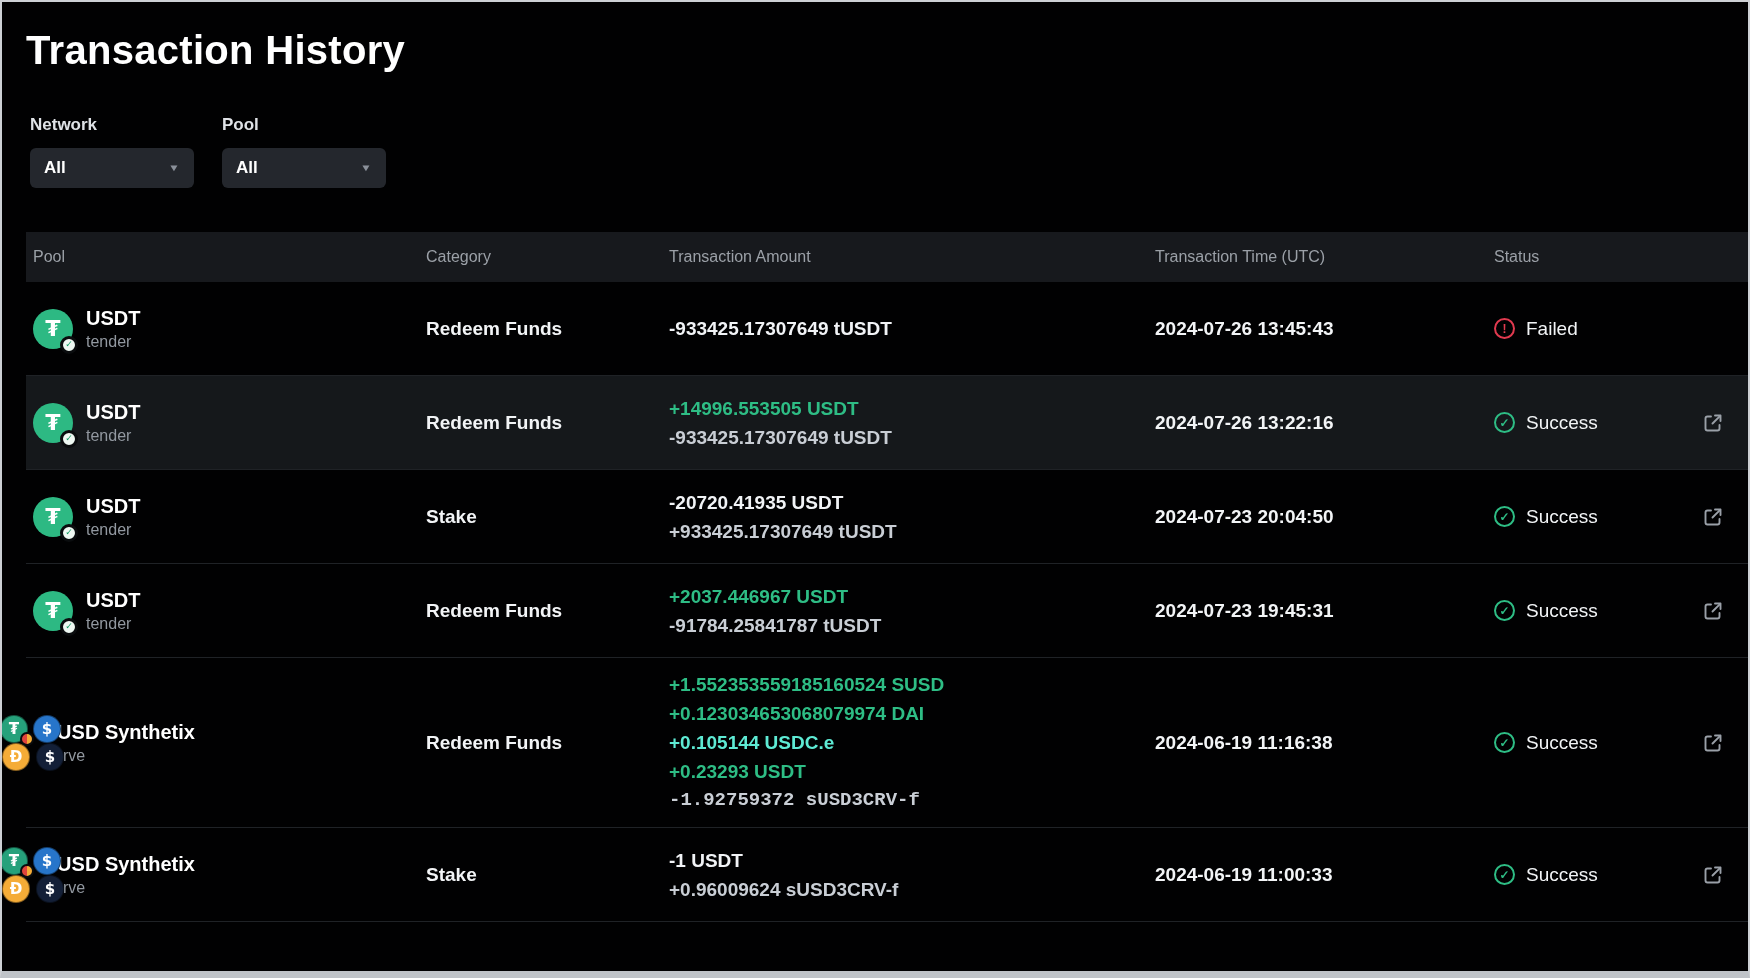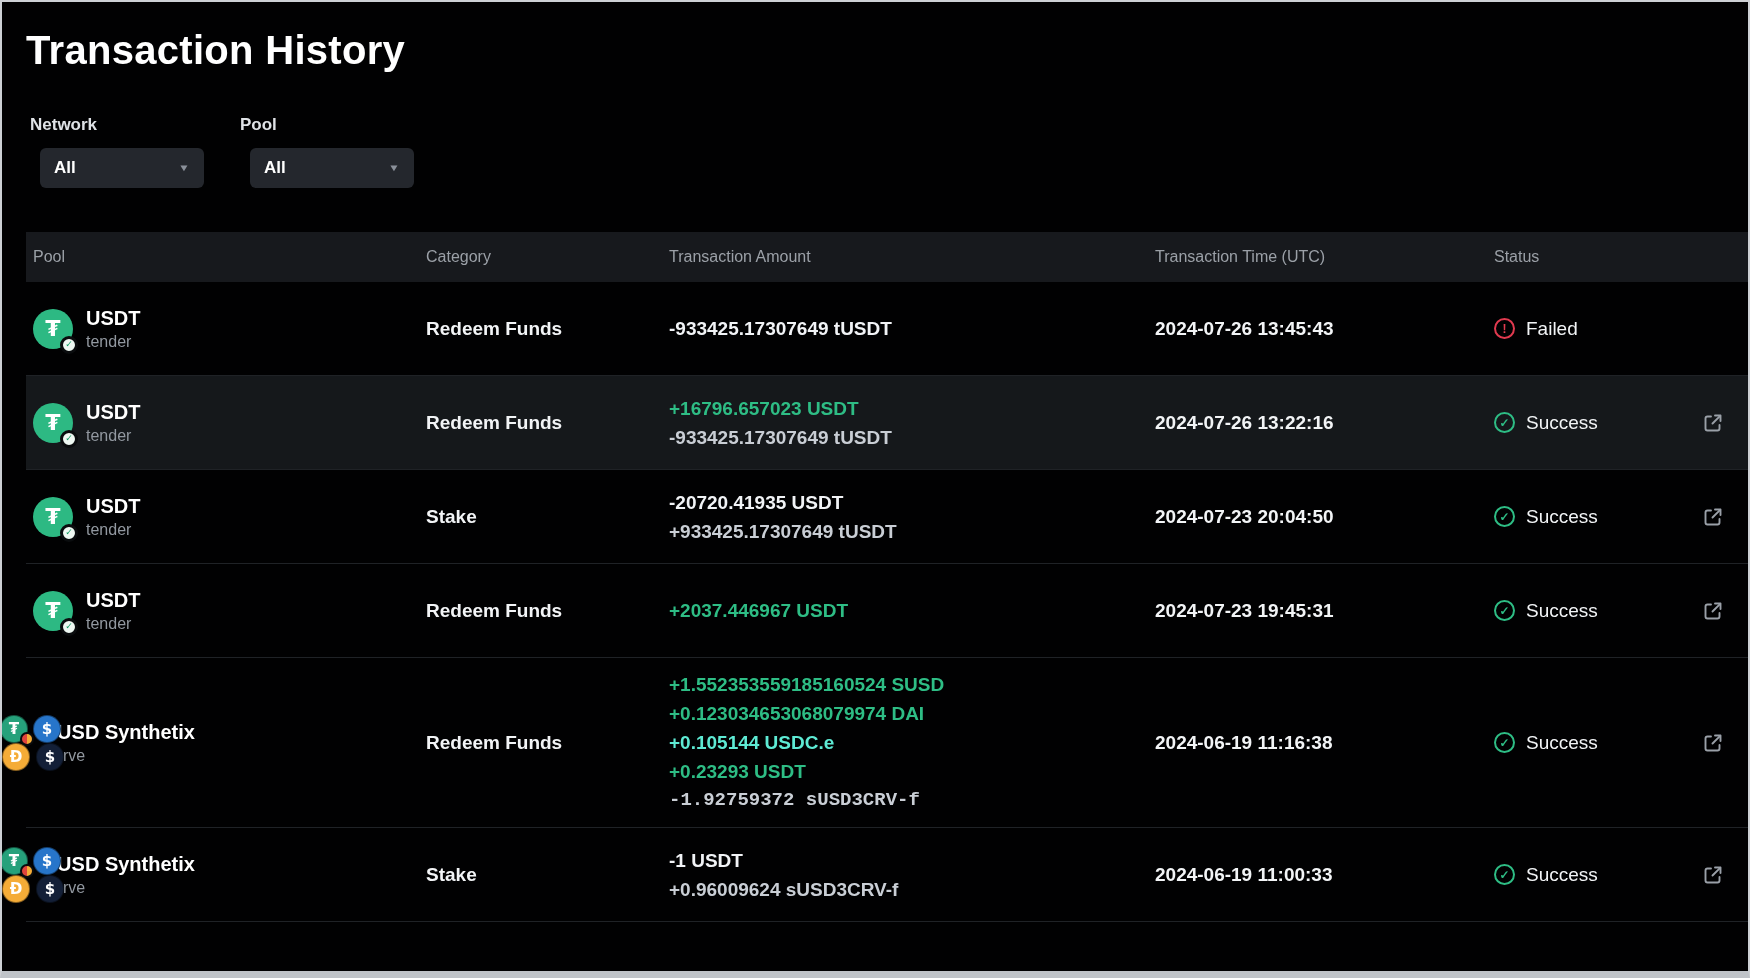--- a/index.html
+++ b/index.html
@@ -11,27 +11,27 @@
     border:2px solid #cdd0d4;
     border-bottom:7px solid #bfc3c8;
     overflow:hidden;
     font-family:"Liberation Sans",sans-serif;
   }
   .title{
     margin:26px 1px 0 24px;
     font-size:40px;font-weight:700;color:#ffffff;letter-spacing:.3px;
   }
   
-  .filters{display:flex;gap:36px;margin:42px 0 0 28px;}
+  .filters{display:flex;gap:28px;margin:42px 0 0 28px;}
   .filter .flabel{font-size:17px;font-weight:600;color:#dfe2e6;margin-bottom:13px;}
   .dropdown{
     width:164px;height:40px;box-sizing:border-box;
     background:#24272d;border-radius:6px;
     display:flex;align-items:center;justify-content:space-between;
-    padding:0 14px;cursor:pointer;margin-left:10px;
+    padding:0 14px;cursor:pointer;
   }
   .dropdown .dval{color:#ffffff;font-weight:700;font-size:17px;}
   .dropdown .caret{color:#8a9099;font-size:12px;transform:scaleY(.8);}
   
   .table{margin:44px 0 0 24px;}
   .thead,.row{
     display:grid;
     grid-template-columns:400px 243px 486px 339px 203px 1fr;
     align-items:center;
   }
@@ -163,21 +163,21 @@
       <span class="pool-icon-slot">
               <span class="coin-lg" style="background: rgb(45, 185, 131);">₮<span class="badge">✓</span></span>
             </span>
       <span>
         <div class="pool-name">USDT</div>
         <div class="pool-sub">tender</div>
       </span>
     </div>
     <div class="cat">Redeem Funds</div>
     <div class="amounts">
-            <div class="amount-line" style="color: rgb(46, 189, 133);">+16796.657023 USDT</div>
+            <div class="amount-line" style="color: rgb(46, 189, 133);">+14996.553505 USDT</div>
             <div class="amount-line" style="color: rgb(201, 206, 213);">-933425.17307649 tUSDT</div>
           </div>
     <div class="time">2024-07-26 13:22:16</div>
     <div class="status">
       <span class="status-ico success">✓</span>
       <span class="status-label">Success</span>
     </div>
     <div>
       <span class="link-btn">
         <svg width="22" height="22" viewBox="0 0 22 22" fill="none" stroke="currentColor" stroke-width="1.9" stroke-linecap="round" stroke-linejoin="round">
@@ -226,20 +226,21 @@
               <span class="coin-lg" style="background: rgb(45, 185, 131);">₮<span class="badge">✓</span></span>
             </span>
       <span>
         <div class="pool-name">USDT</div>
         <div class="pool-sub">tender</div>
       </span>
     </div>
     <div class="cat">Redeem Funds</div>
     <div class="amounts">
             <div class="amount-line" style="color: rgb(46, 189, 133);">+2037.446967 USDT</div>
+            <div class="amount-line" style="color: rgb(201, 206, 213);">-91784.25841787 tUSDT</div>
           </div>
     <div class="time">2024-07-23 19:45:31</div>
     <div class="status">
       <span class="status-ico success">✓</span>
       <span class="status-label">Success</span>
     </div>
     <div>
       <span class="link-btn">
         <svg width="22" height="22" viewBox="0 0 22 22" fill="none" stroke="currentColor" stroke-width="1.9" stroke-linecap="round" stroke-linejoin="round">
           <path d="M9 4.5 H5.5 a2 2 0 0 0 -2 2 v10 a2 2 0 0 0 2 2 h10 a2 2 0 0 0 2 -2 V13"></path>

